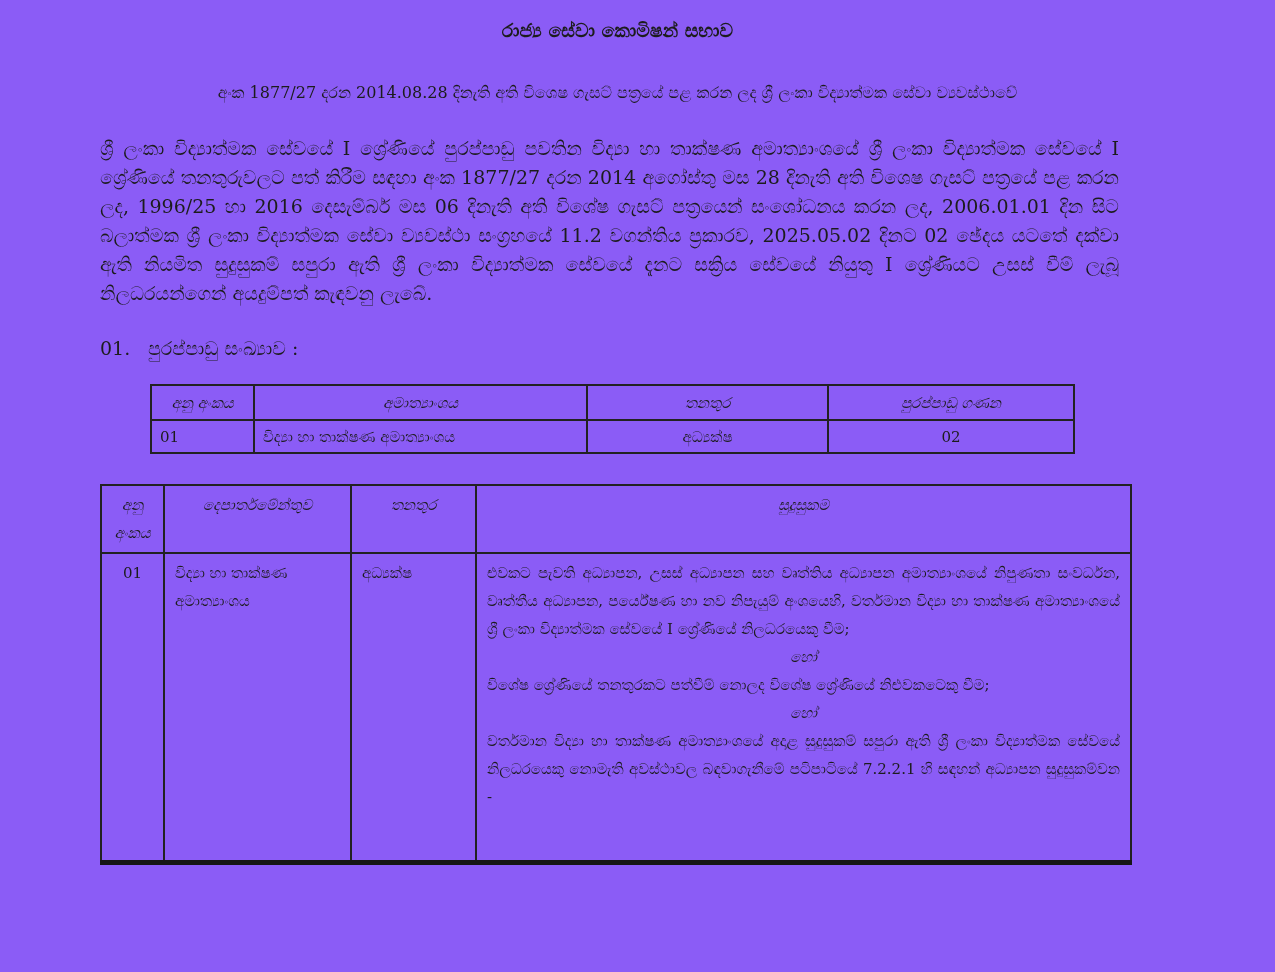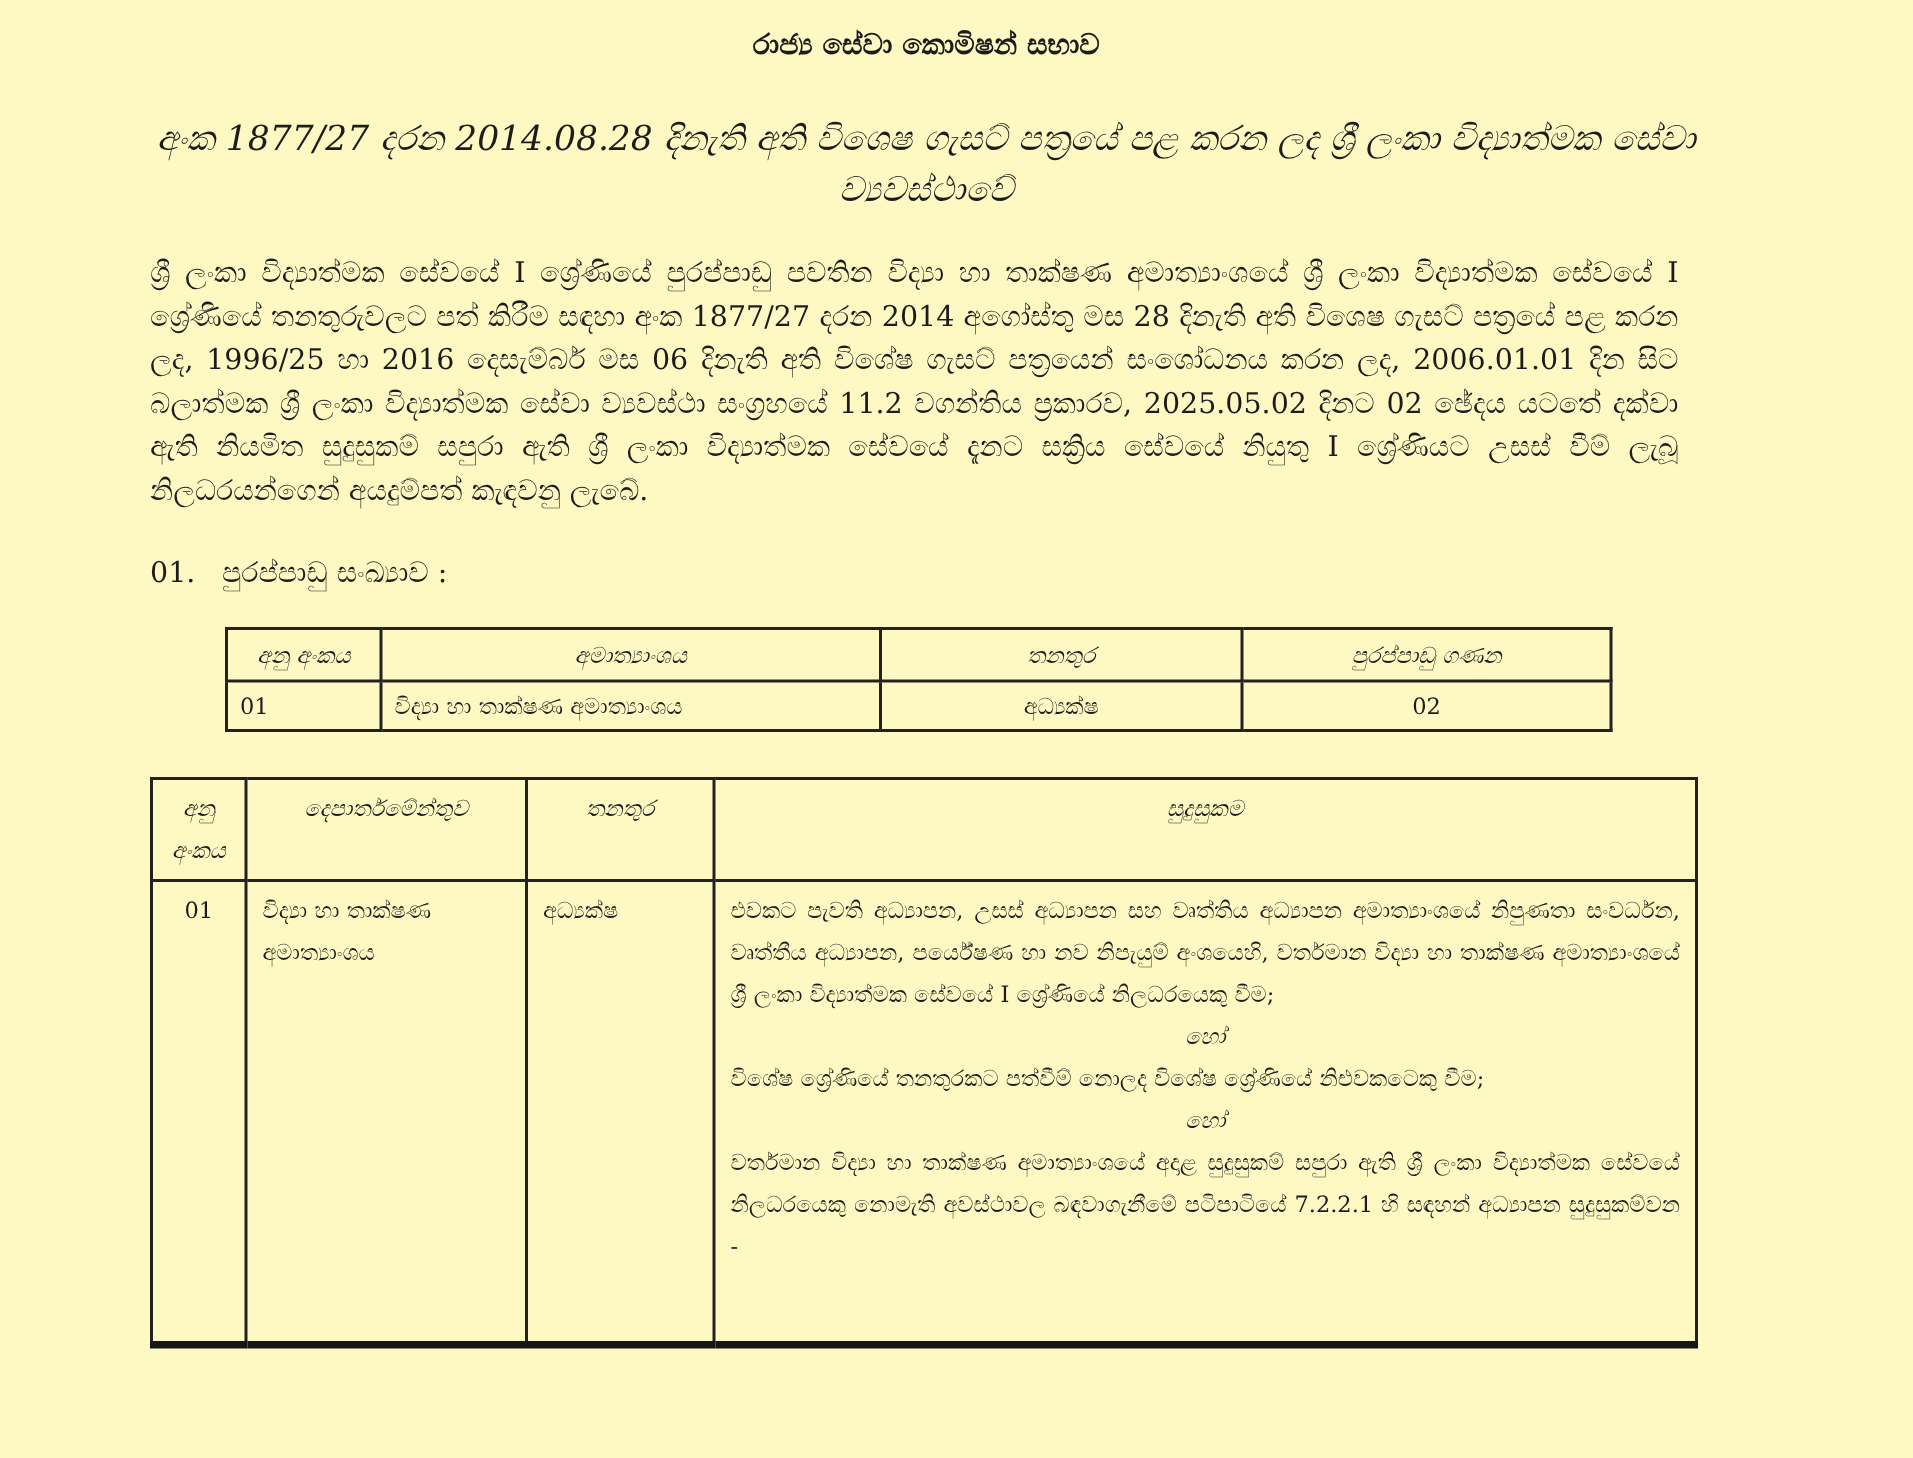--- a/index.html
+++ b/index.html
@@ -12,35 +12,34 @@
     height: 972px;
     overflow: hidden;
     font-family: "DejaVu Serif", "Liberation Serif", serif;
     color: #1c1c1c;
   }
   .page {
     box-sizing: border-box;
     width: 1275px;
     height: 972px;
     padding: 16px 140px 0 100px;
-    background: #fef9c3;
+    background: #8b5cf6;
   }
   .title {
     text-align: center;
     font-weight: bold;
     font-size: 19px;
     line-height: 28px;
     margin-bottom: 32px;
   }
   .subtitle {
     text-align: center;
-    font-size: 23px;
+    font-size: 16px;
     line-height: 34px;
     margin-bottom: 24px;
-    font-style: italic;
   }
   .intro {
     margin: 0 16px 26px 0;
     font-size: 19px;
     line-height: 29px;
     text-align: justify;
   }
   .note {
     margin: 0 0 44px 0;
     font-size: 19px;

